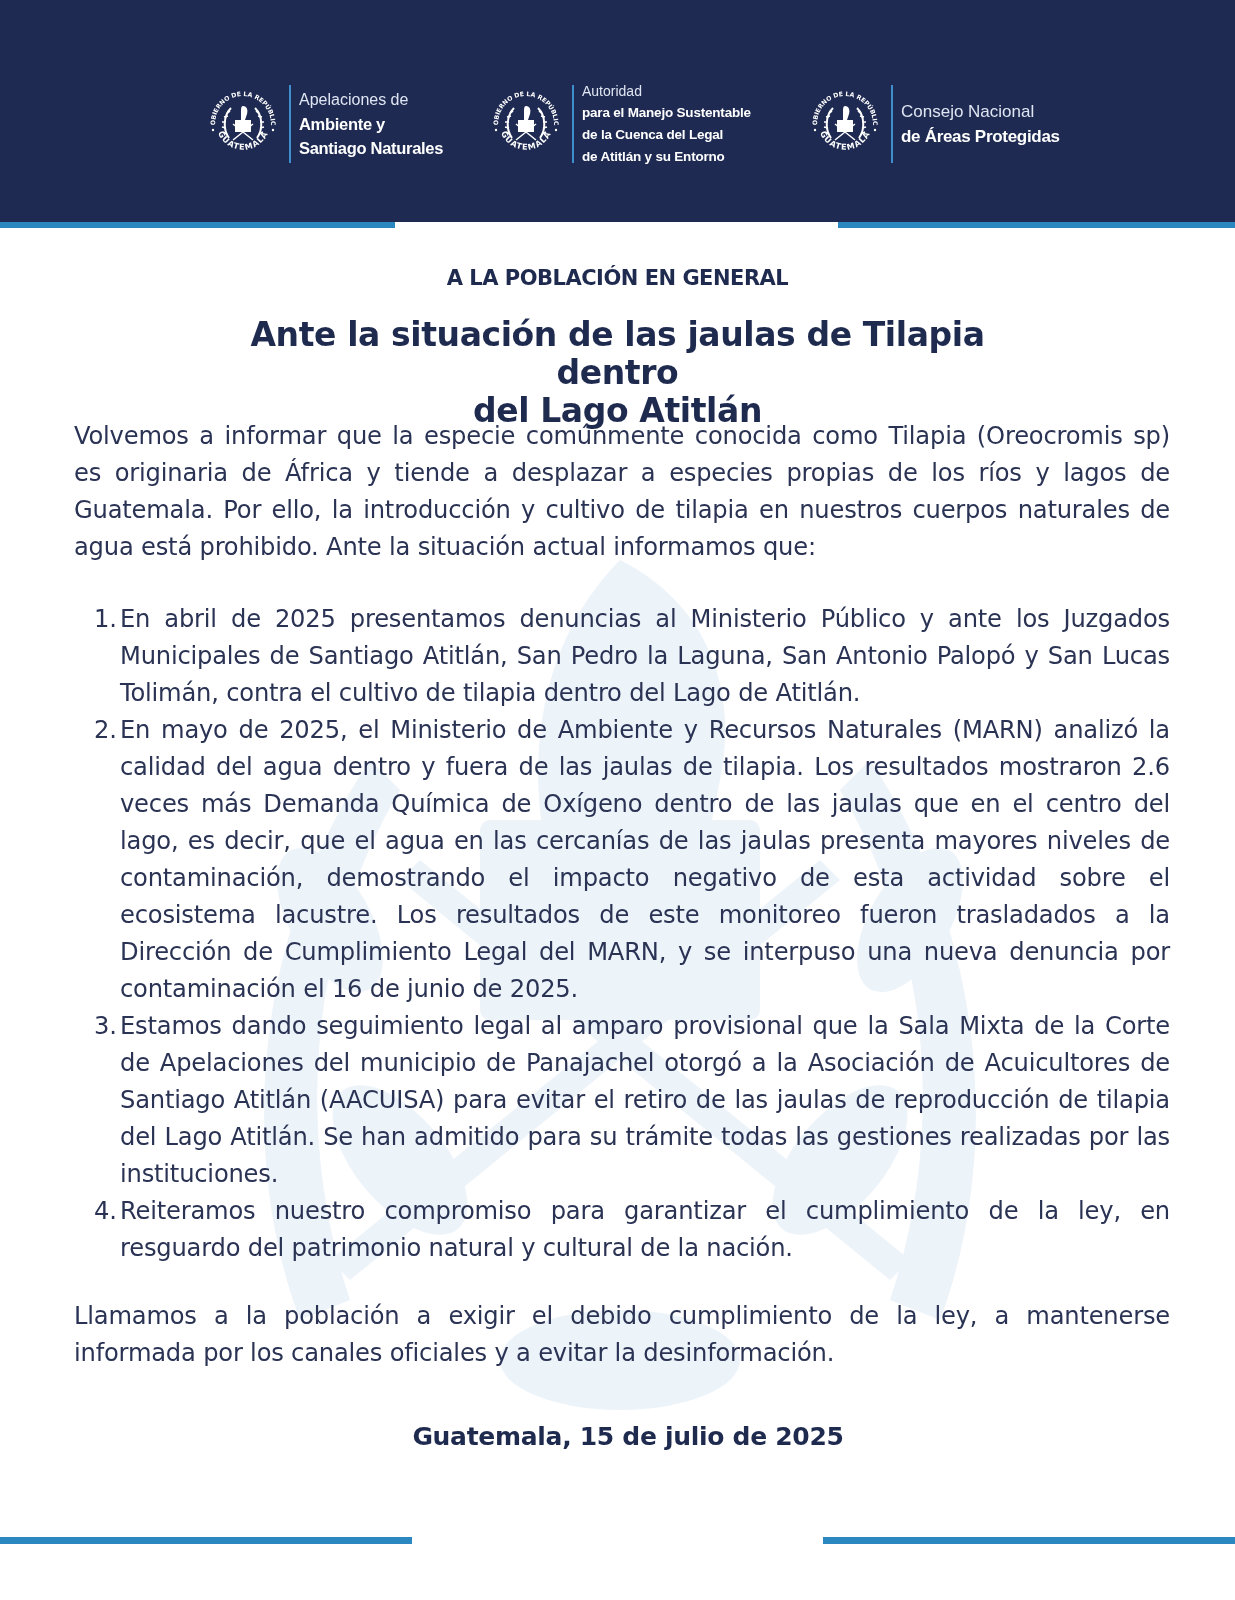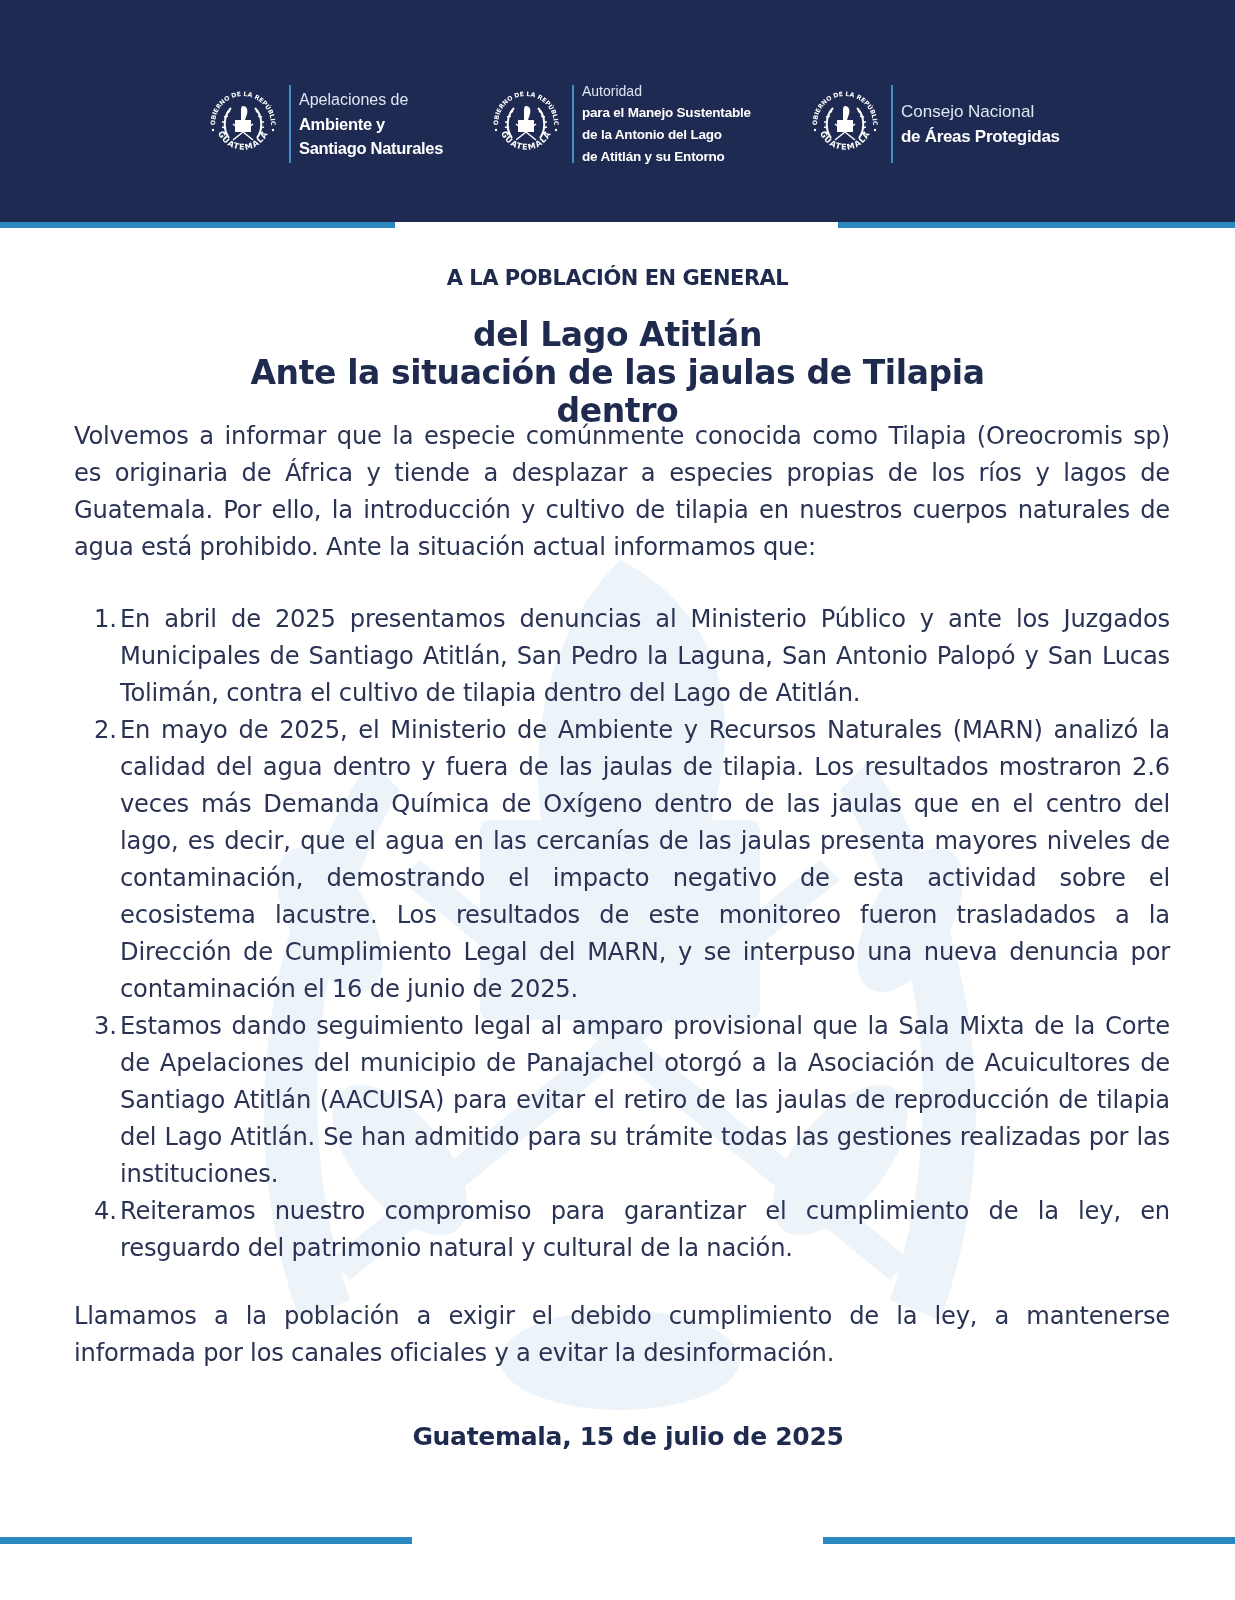--- a/index.html
+++ b/index.html
@@ -97,21 +97,21 @@
       <path d="M24,50 l-4,-2 M23,44 l-4,-1 M23,38 l-4,0 M25,32 l-4,1 M27,27 l-3,2" stroke="#fff" stroke-width="1.6"></path>
       <path d="M56,50 l4,-2 M57,44 l4,-1 M57,38 l4,0 M55,32 l4,1 M53,27 l3,2" stroke="#fff" stroke-width="1.6"></path>
       <rect x="32" y="36" width="16" height="12" fill="#fff"></rect>
       <path d="M40,22 c4,0 5,4 4,8 l-2,6 l-4,0 l0,-8 c0,-3 0,-6 2,-6z" fill="#fff"></path>
       <path d="M30,56 L50,40 M50,56 L30,40" stroke="#fff" stroke-width="1.5"></path>
     </svg>
     <div class="divider"></div>
     <div class="text">
       <div class="light">Autoridad</div>
       <div class="bold">para el Manejo Sustentable</div>
-      <div class="bold">de la Antonio del Lago</div>
+      <div class="bold">de la Cuenca del Legal</div>
       <div class="bold">de Atitlán y su Entorno</div>
     </div>
   </div>
 
   <div class="logo logo3">
     <svg class="seal" viewBox="0 0 80 80">
       <defs>
         <path id="arcTop3" d="M12,40 A28,28 0 0,1 68,40"></path>
         <path id="arcBot3" d="M14,46 A27,27 0 0,0 66,46"></path>
       </defs>
@@ -149,22 +149,22 @@
     <ellipse cx="150" cy="360" rx="40" ry="80" transform="rotate(-30 150 360)"></ellipse>
     <ellipse cx="730" cy="360" rx="40" ry="80" transform="rotate(30 730 360)"></ellipse>
     <ellipse cx="220" cy="600" rx="45" ry="90" transform="rotate(-40 220 600)"></ellipse>
     <ellipse cx="660" cy="600" rx="45" ry="90" transform="rotate(40 660 600)"></ellipse>
     <ellipse cx="440" cy="800" rx="120" ry="50"></ellipse>
   </g>
 </svg>
 
 <div class="title-1">A LA POBLACIÓN EN GENERAL</div>
 <div class="title-2">
+  <div>Ante la situación de las jaulas de Tilapia dentro</div>
   <div>del Lago Atitlán</div>
-  <div>Ante la situación de las jaulas de Tilapia dentro</div>
 </div>
 
 <p class="content intro">Volvemos a informar que la especie comúnmente conocida como Tilapia (Oreocromis sp) es originaria de África y tiende a desplazar a especies propias de los ríos y lagos de Guatemala. Por ello, la introducción y cultivo de tilapia en nuestros cuerpos naturales de agua está prohibido. Ante la situación actual informamos que:</p>
 
 <ol class="list">
   <li>
     <span class="num">1.</span>
     <span>En abril de 2025 presentamos denuncias al Ministerio Público y ante los Juzgados Municipales de Santiago Atitlán, San Pedro la Laguna, San Antonio Palopó y San Lucas Tolimán, contra el cultivo de tilapia dentro del Lago de Atitlán.</span>
   </li>
   <li>

